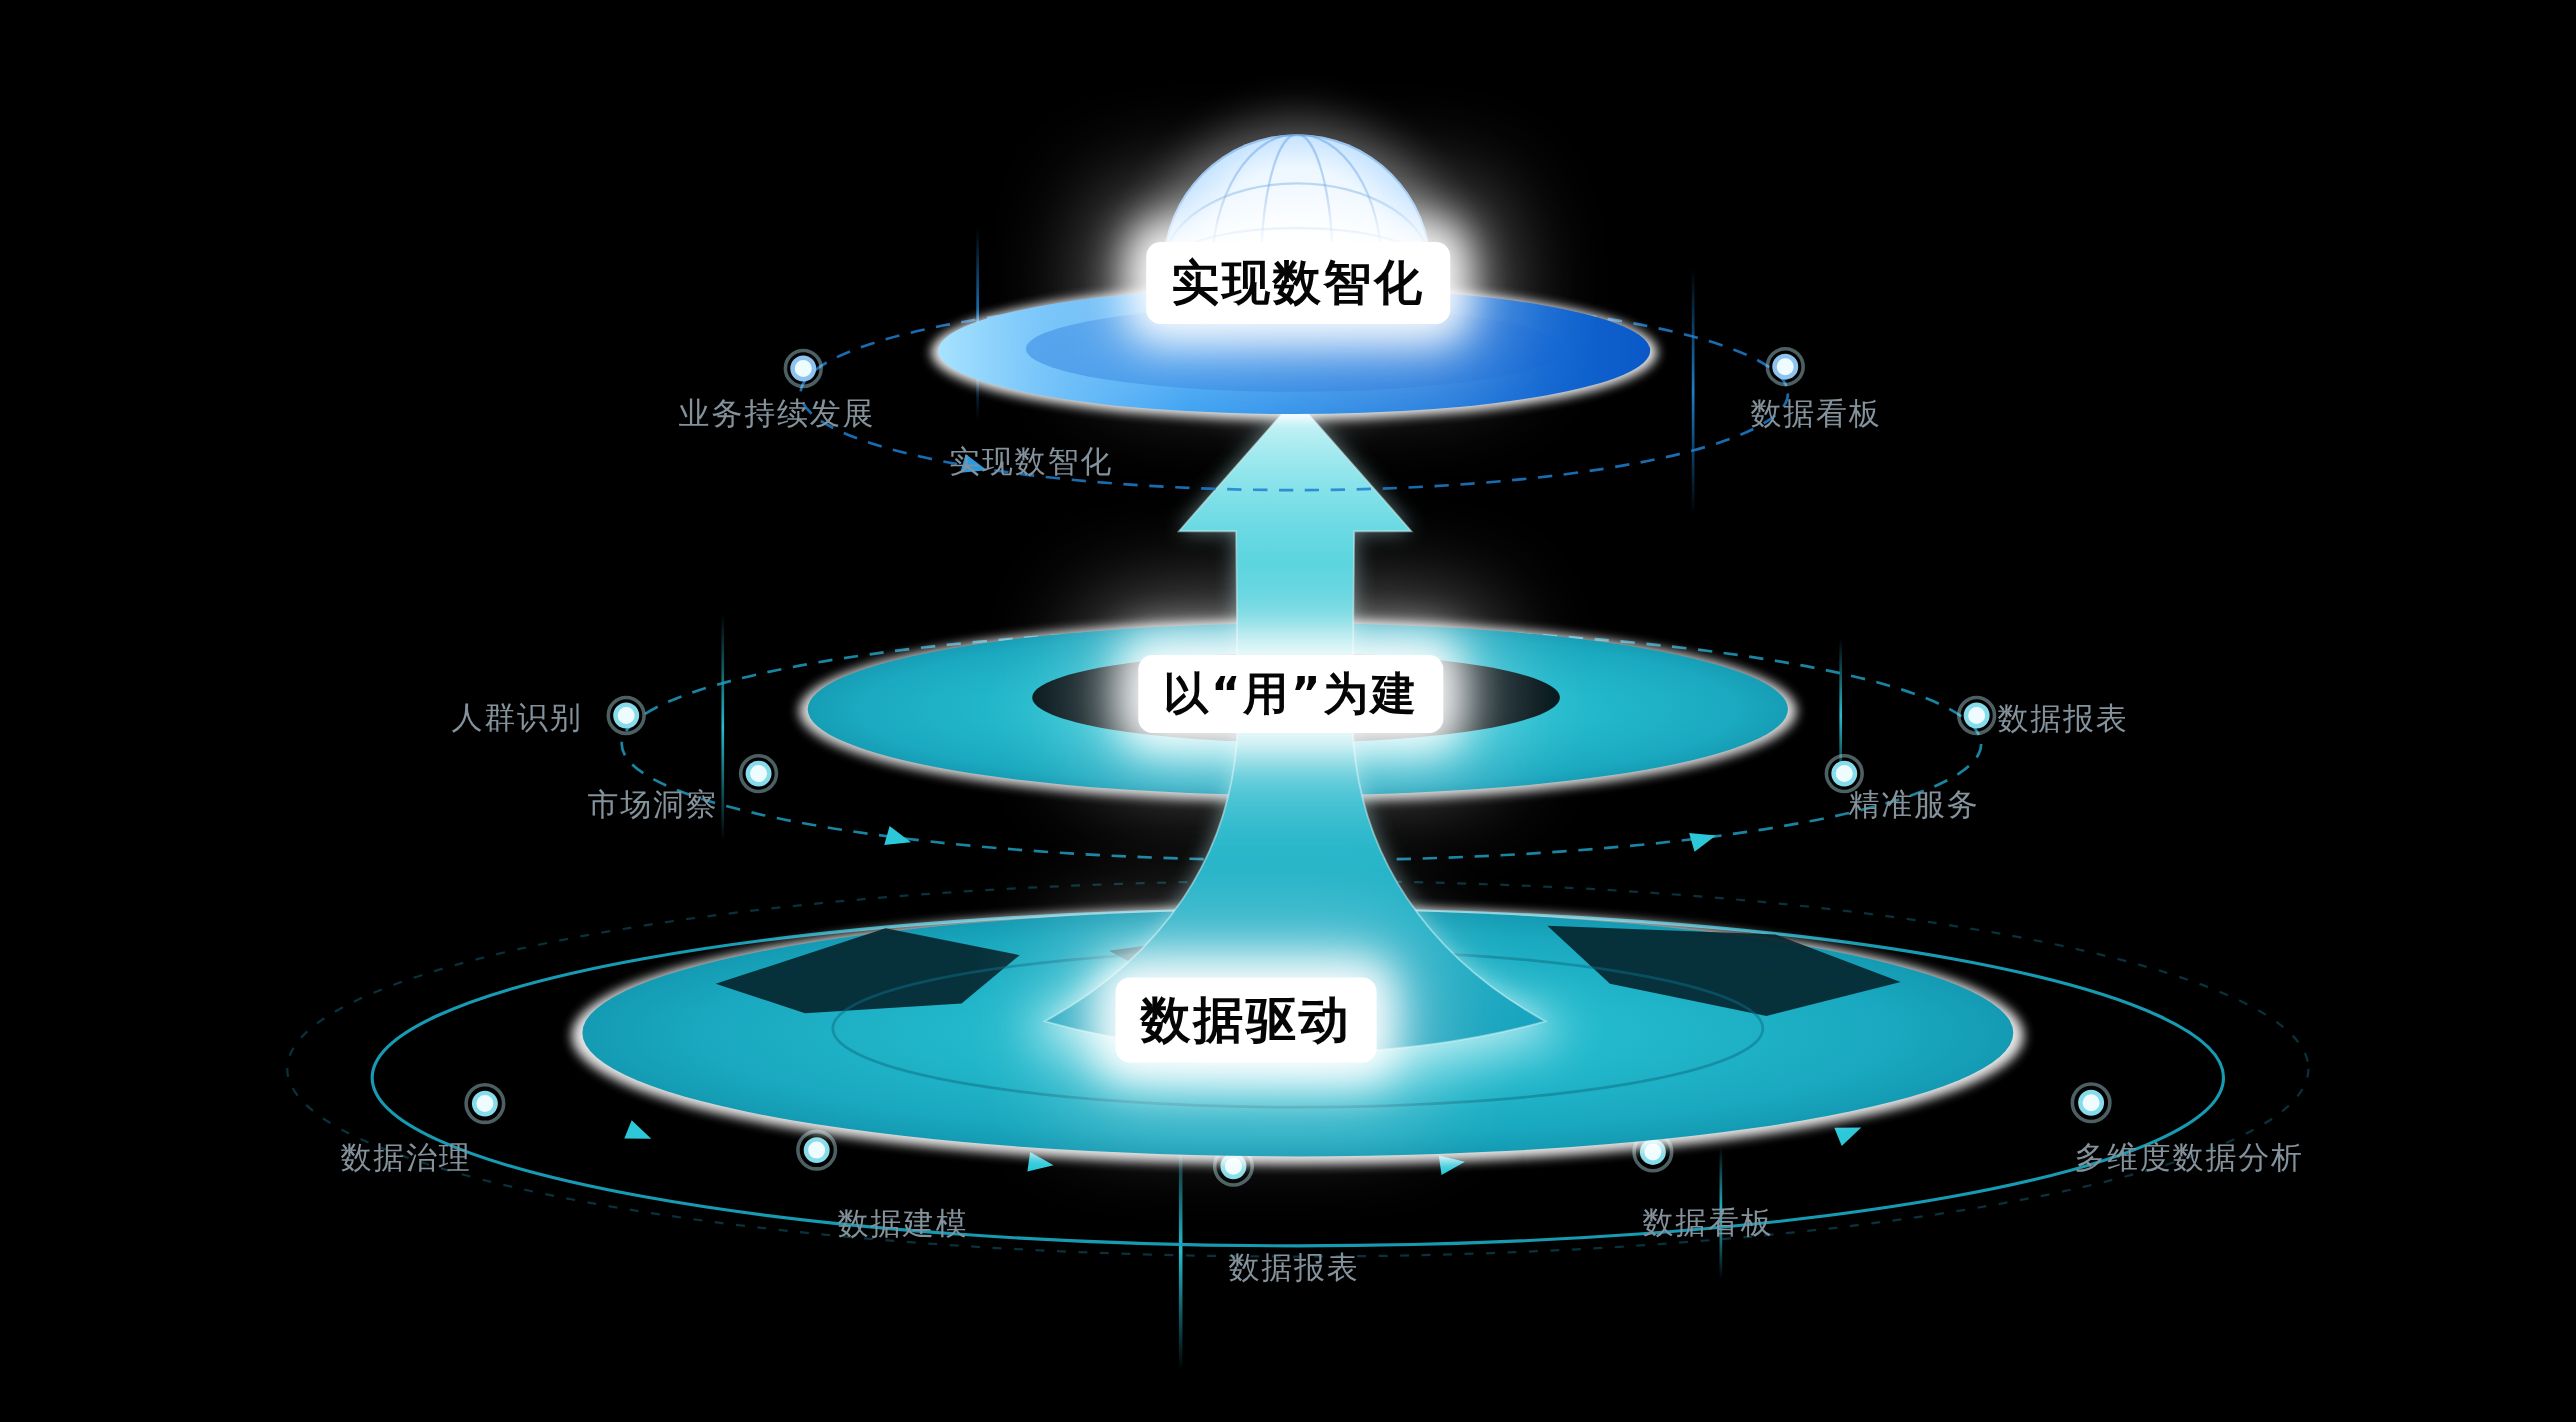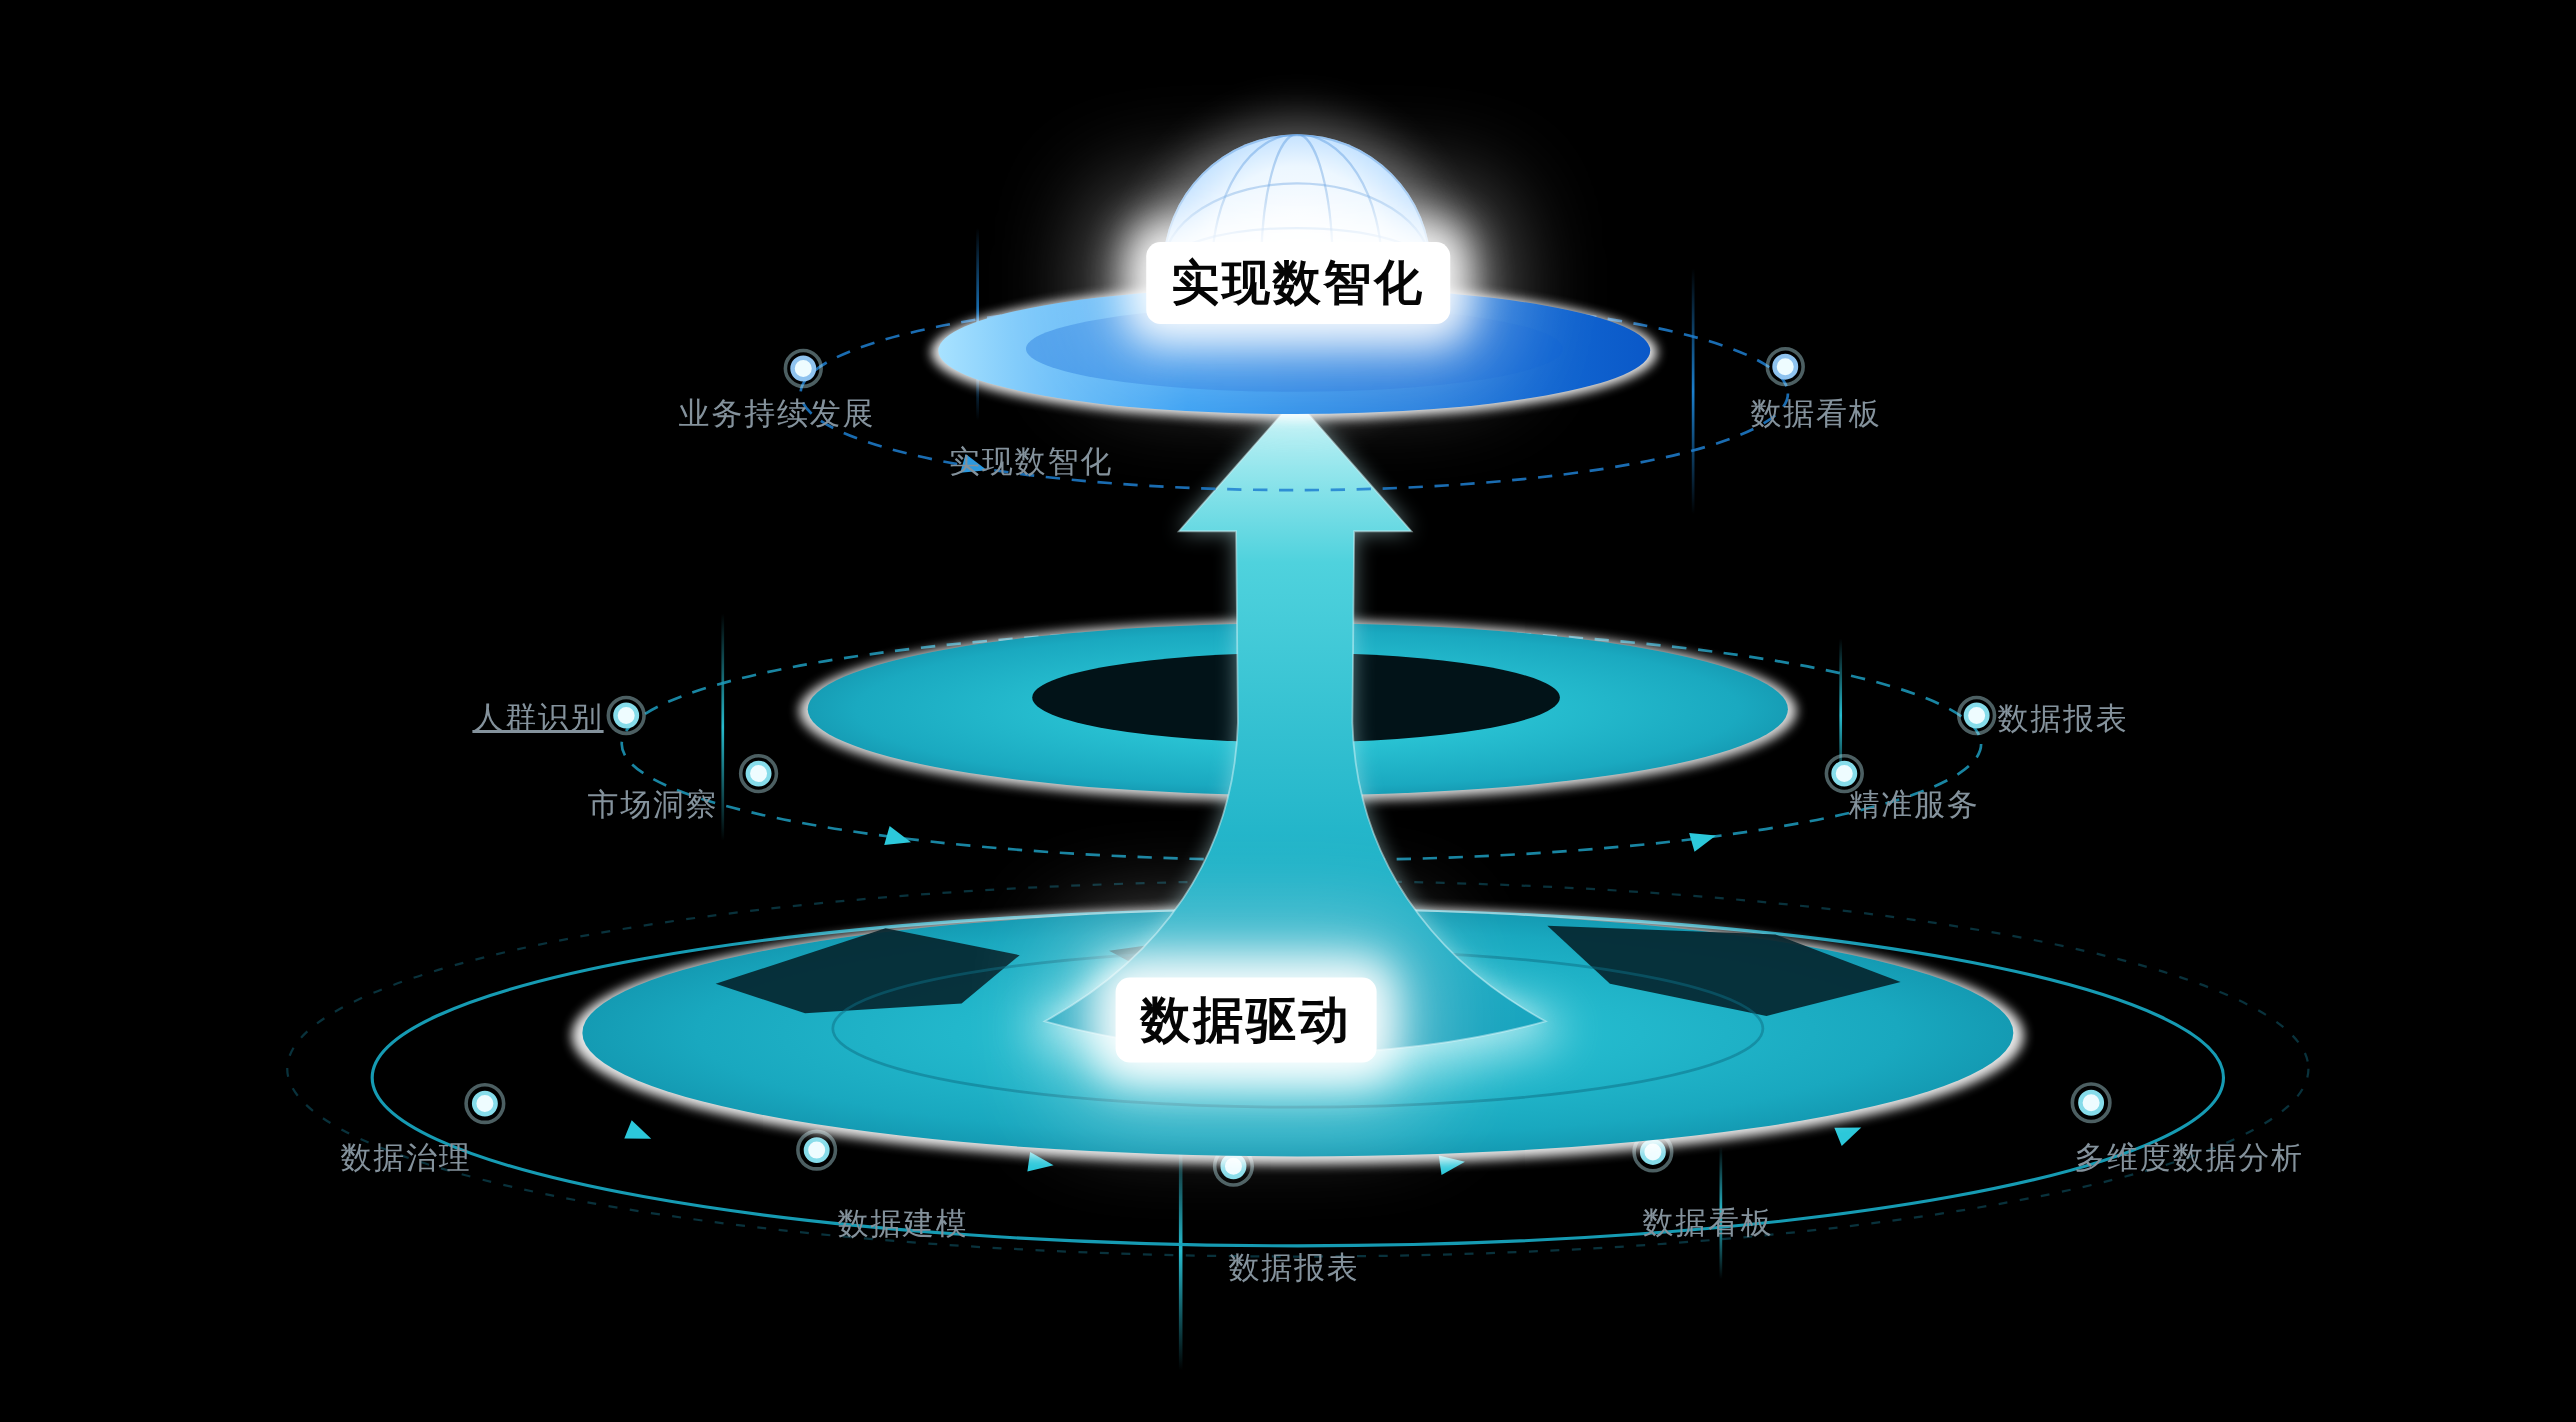--- a/index.html
+++ b/index.html
@@ -189,27 +189,28 @@
   </g>
 
   <g>
     <ellipse cx="1447" cy="394" rx="406" ry="75" fill="#ffffff" filter="url(#soft6)" opacity=".92"></ellipse>
     <ellipse cx="1447" cy="392" rx="398" ry="71" fill="url(#topDisc)"></ellipse>
     <ellipse cx="1447" cy="390" rx="300" ry="48" fill="#0b62d4" opacity=".35"></ellipse>
   </g>
 </svg>
 
   <div class="tier-label" style="left:1298px;top:283px;font-size:48px;">实现数智化</div>
+  <div class="tier-label" style="left:1291px;top:694px;font-size:45px;">以“用”为建</div>
   <div class="tier-label" style="left:1246px;top:1020px;font-size:50px;">数据驱动</div>
 
   <div class="sat-label" style="left:777px;top:414px;">业务持续发展</div>
   <div class="sat-label" style="left:1031px;top:462px;">实现数智化</div>
   <div class="sat-label" style="left:1816px;top:414px;">数据看板</div>
 
-  <div class="sat-label" style="left:538px;top:718px;text-decoration:underline;">人群识别</div>
+  <div class="sat-label" style="left:517px;top:718px;">人群识别</div>
   <div class="sat-label" style="left:653px;top:805px;">市场洞察</div>
   <div class="sat-label" style="left:2063px;top:719px;">数据报表</div>
   <div class="sat-label" style="left:1914px;top:805px;">精准服务</div>
 
   <div class="sat-label" style="left:406px;top:1158px;">数据治理</div>
   <div class="sat-label" style="left:903px;top:1224px;">数据建模</div>
   <div class="sat-label" style="left:1294px;top:1224px;margin-top:44px;">数据报表</div>
   <div class="sat-label" style="left:1708px;top:1223px;">数据看板</div>
   <div class="sat-label" style="left:2189px;top:1158px;">多维度数据分析</div>
 

